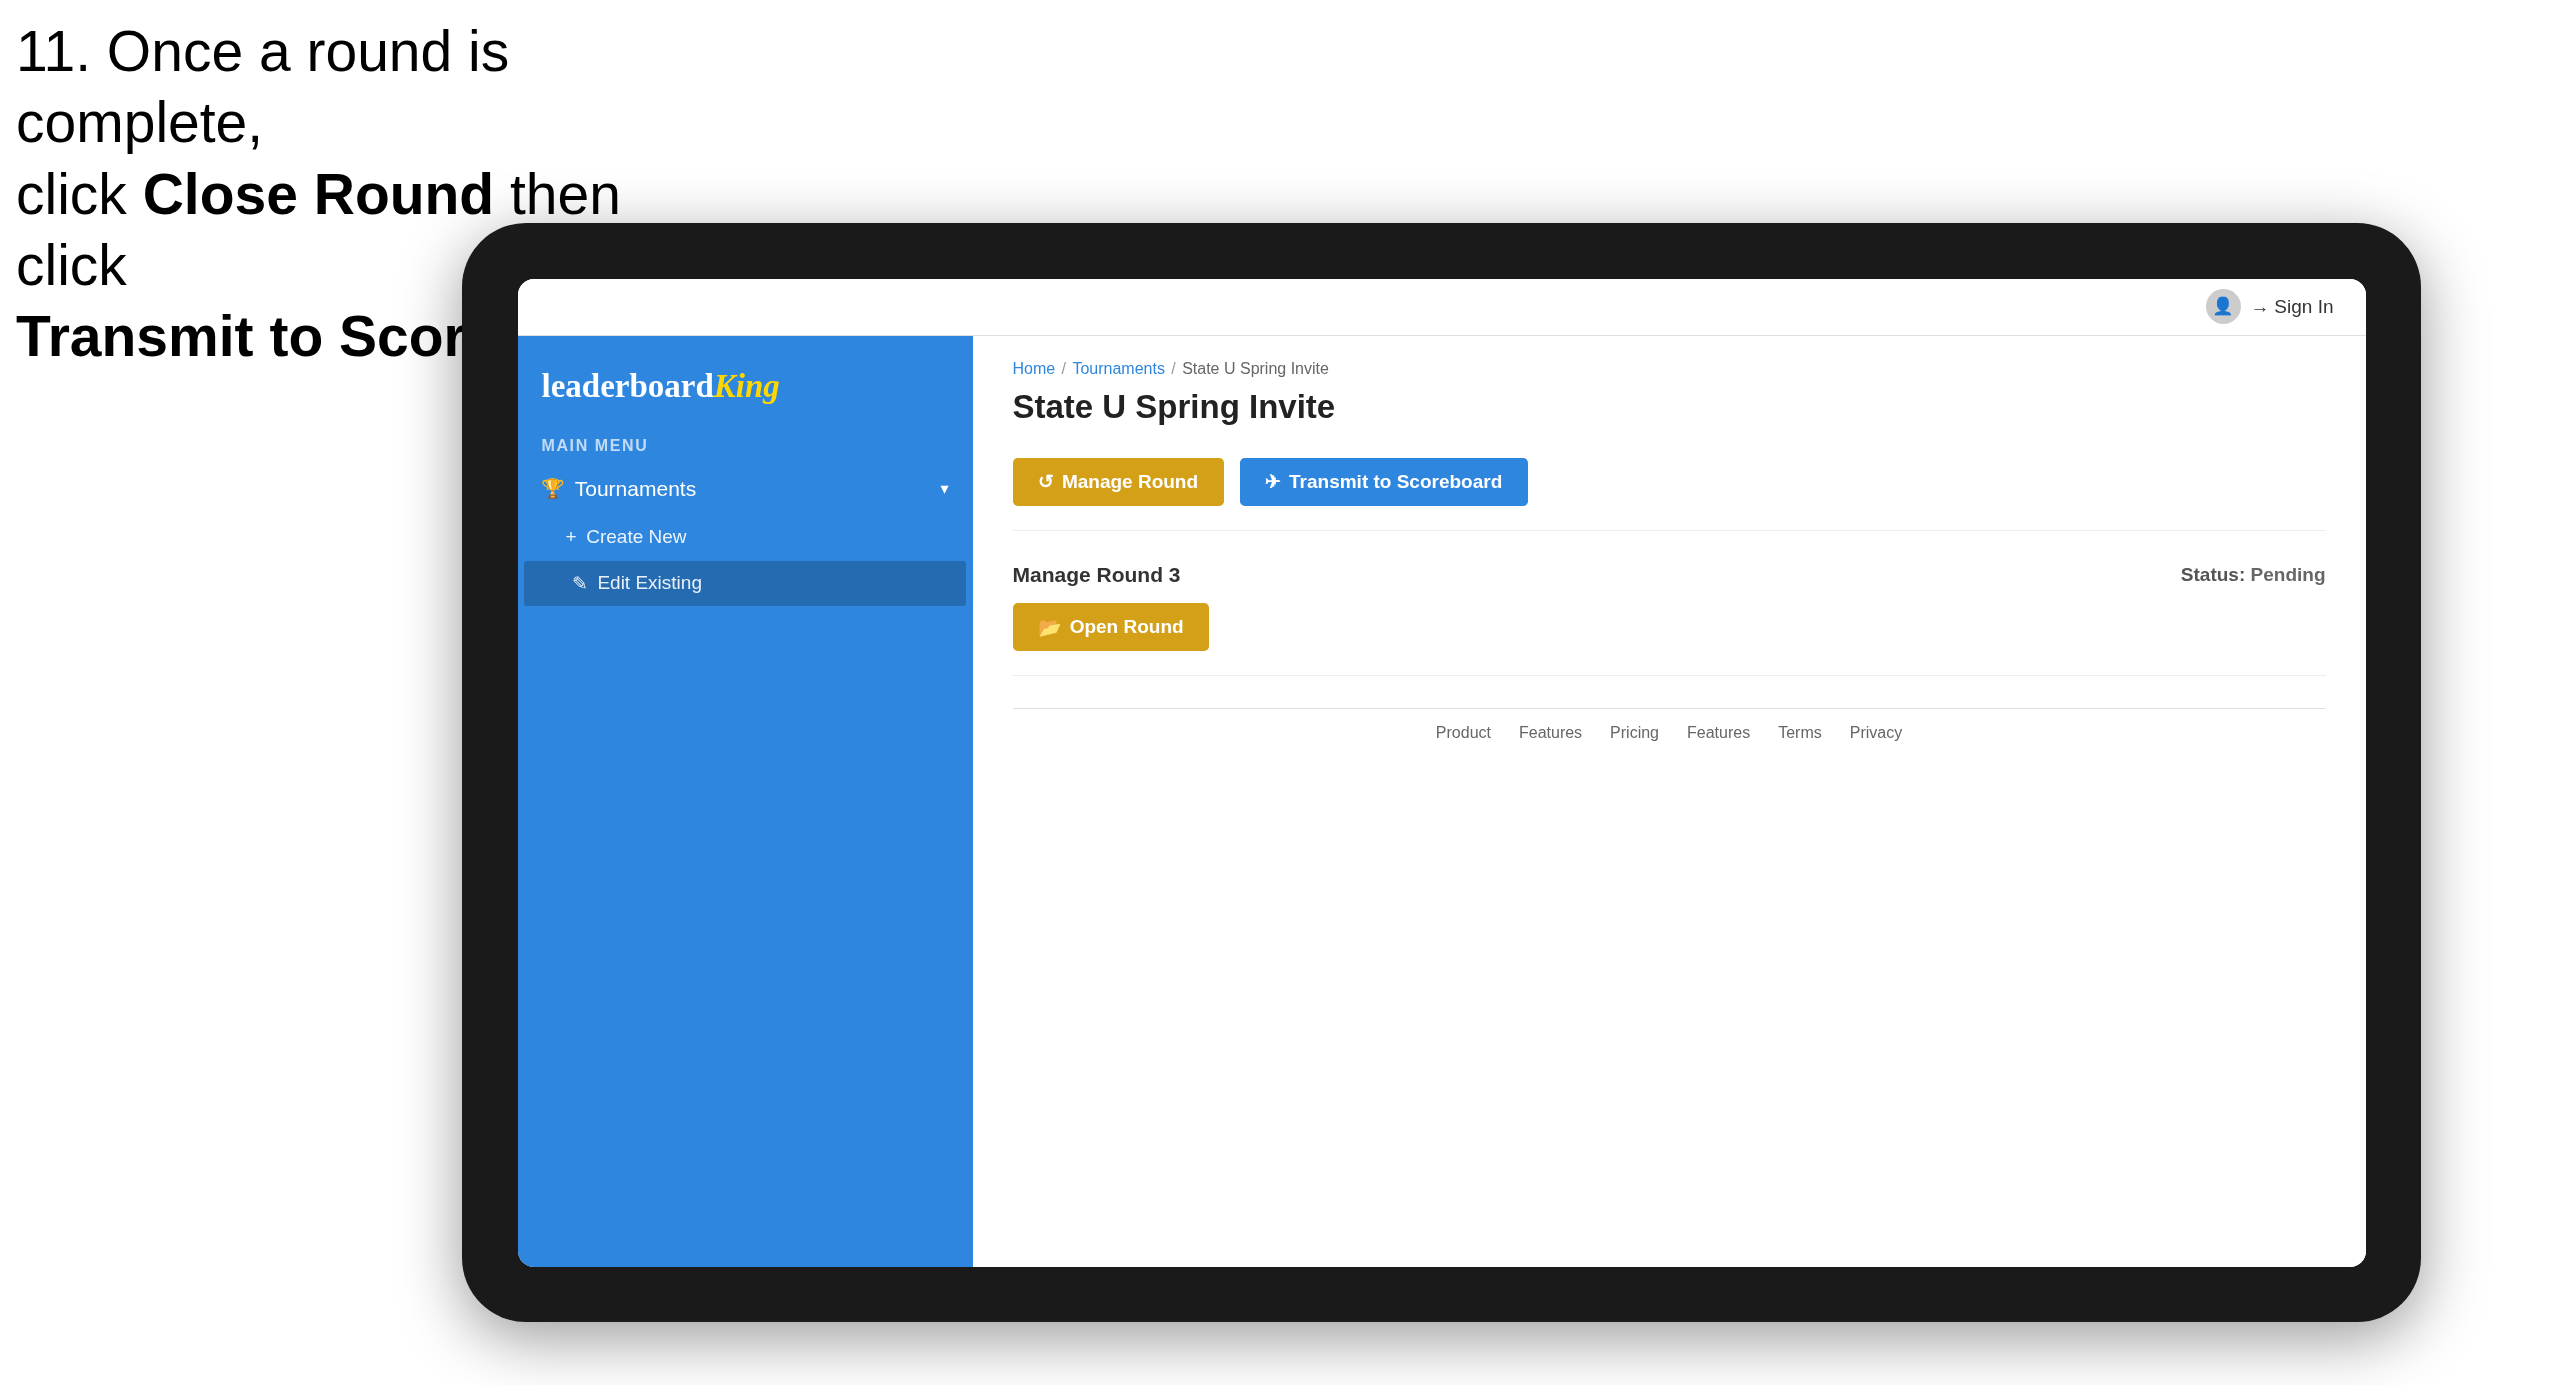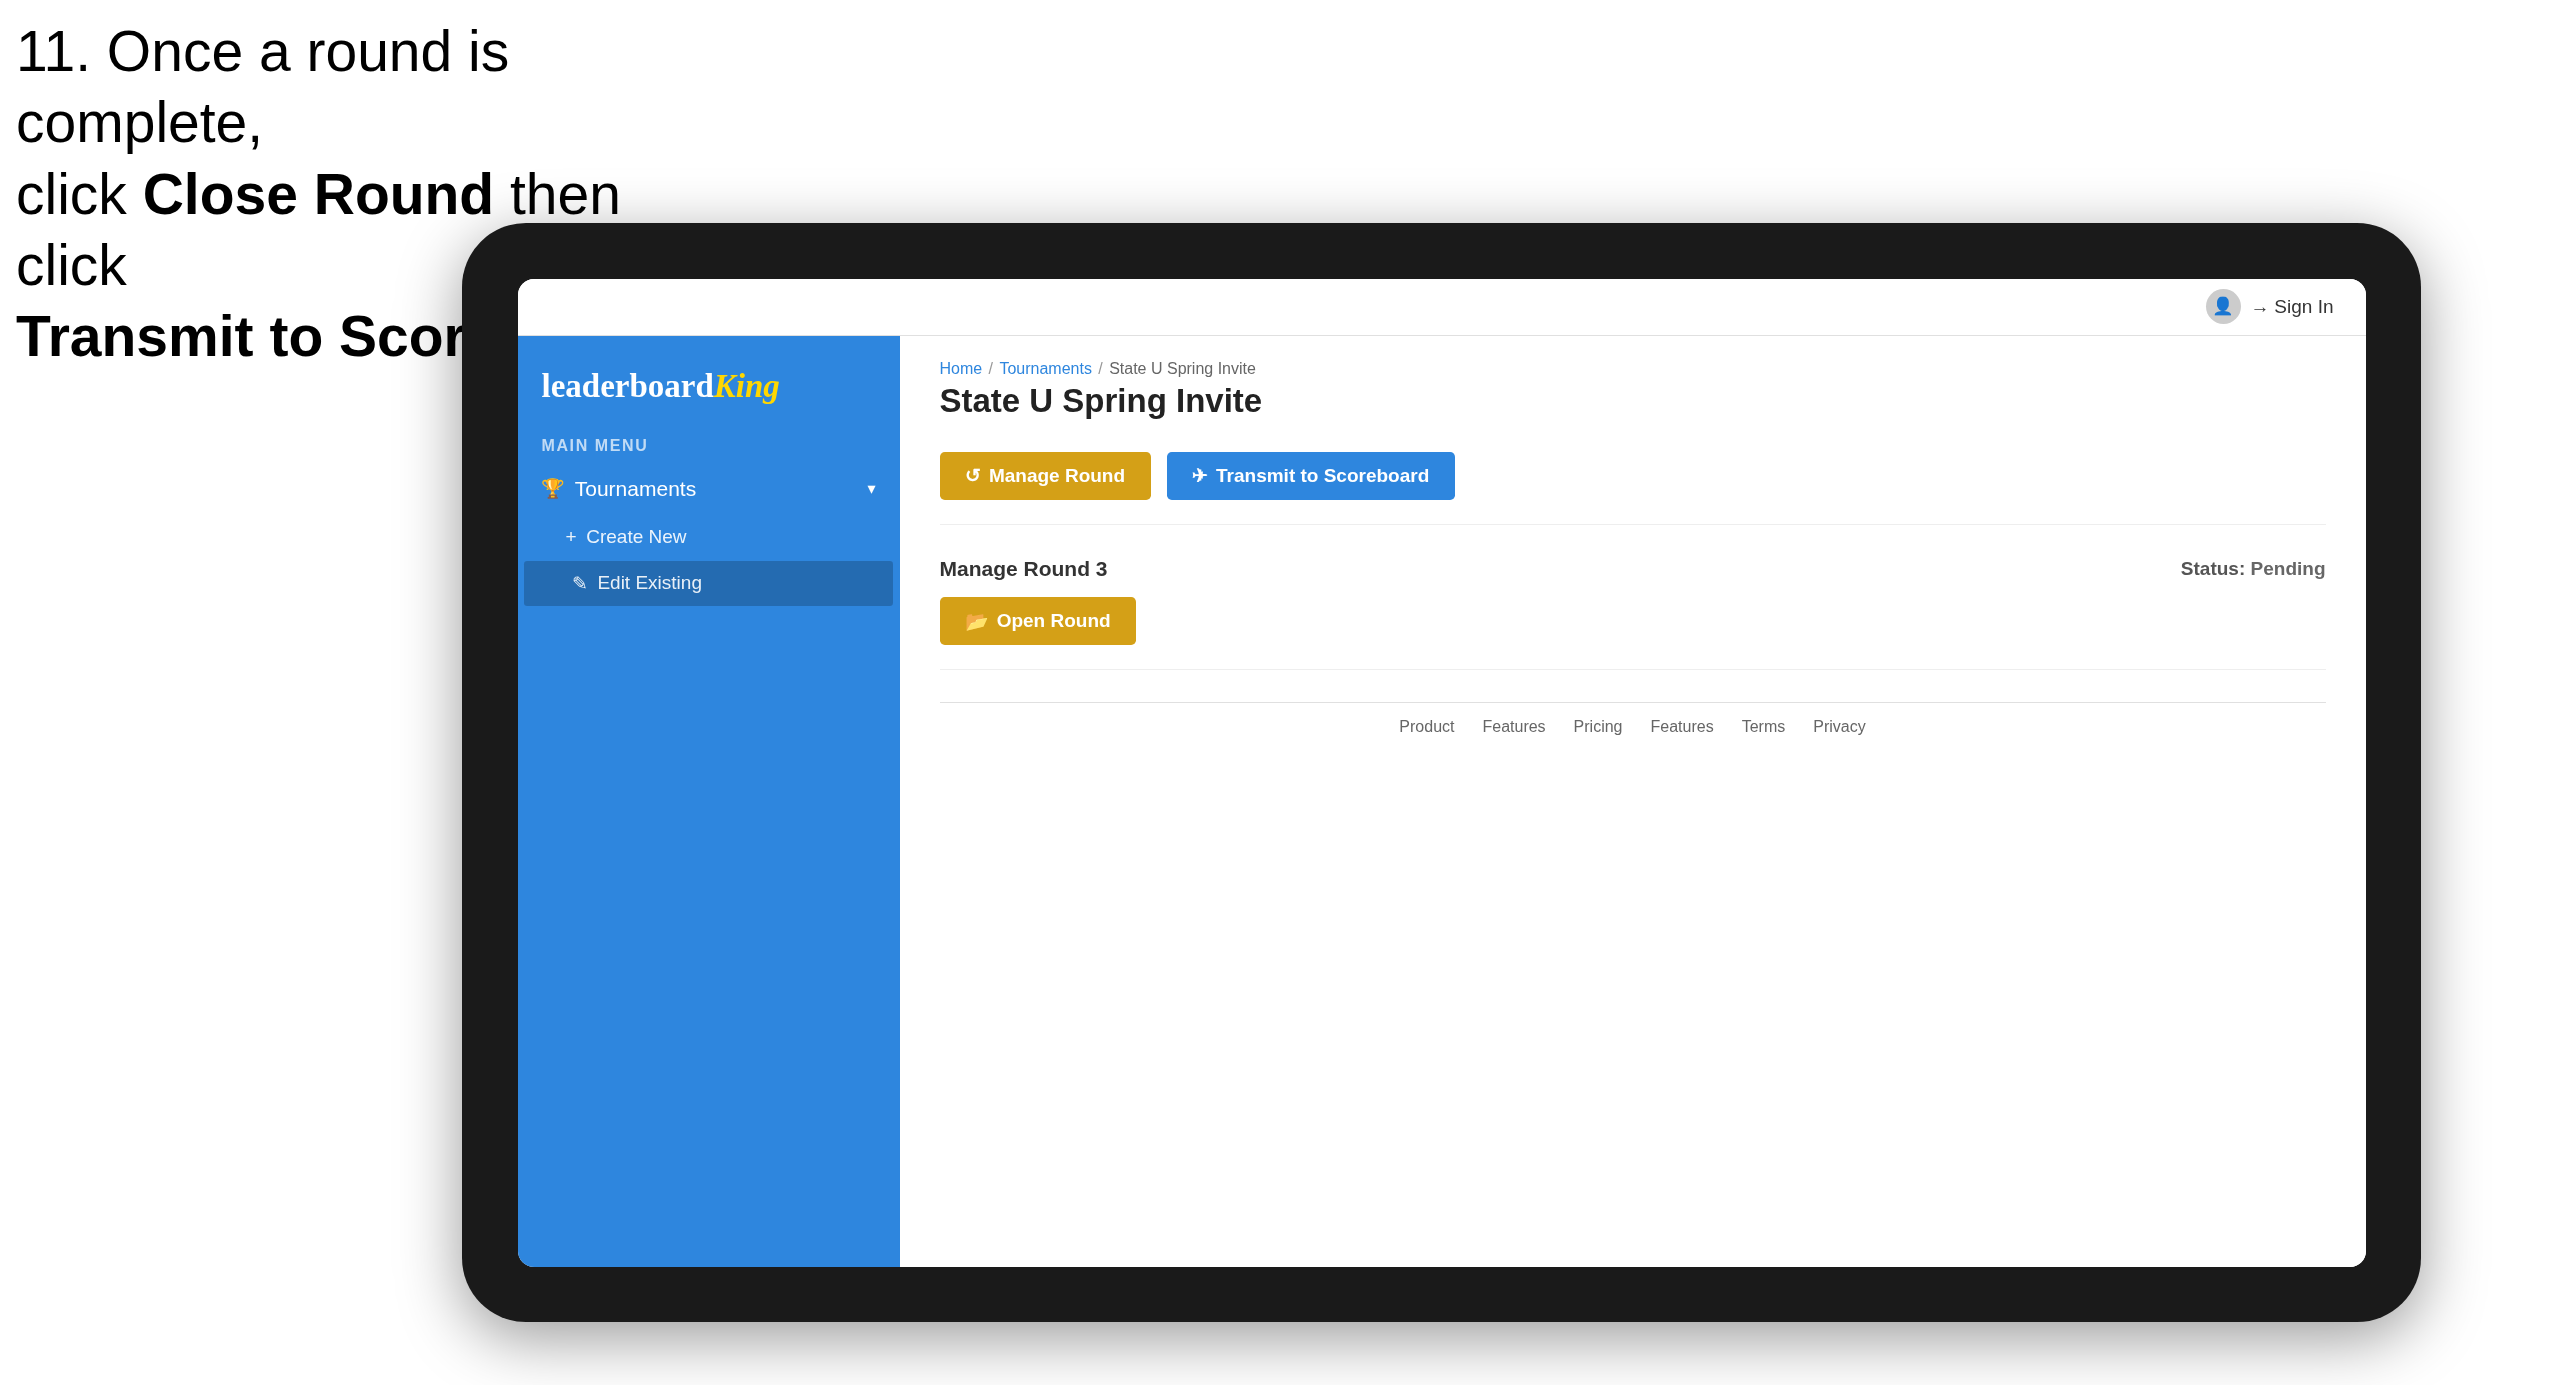--- a/index.html
+++ b/index.html
@@ -101,21 +101,21 @@
 
     
     .main-area {
       display: flex;
       flex: 1;
       overflow: hidden;
     }
 
     
     .sidebar {
-      width: 382px;
+      width: 455px;
       background: #2e86de;
       flex-shrink: 0;
       display: flex;
       flex-direction: column;
       padding-top: 16px;
     }
 
     .logo-area {
       padding: 16px 24px 24px;
     }
@@ -184,21 +184,21 @@
       padding: 24px 40px;
       overflow-y: auto;
     }
 
     .breadcrumb {
       display: flex;
       align-items: center;
       gap: 6.4px;
       font-size: 16px;
       color: #666;
-      margin-bottom: 4px;
+      margin-bottom: 10px;
     }
 
     .breadcrumb-sep {
       color: #999;
     }
 
     .breadcrumb-link {
       color: #2e86de;
       cursor: pointer;
     }

